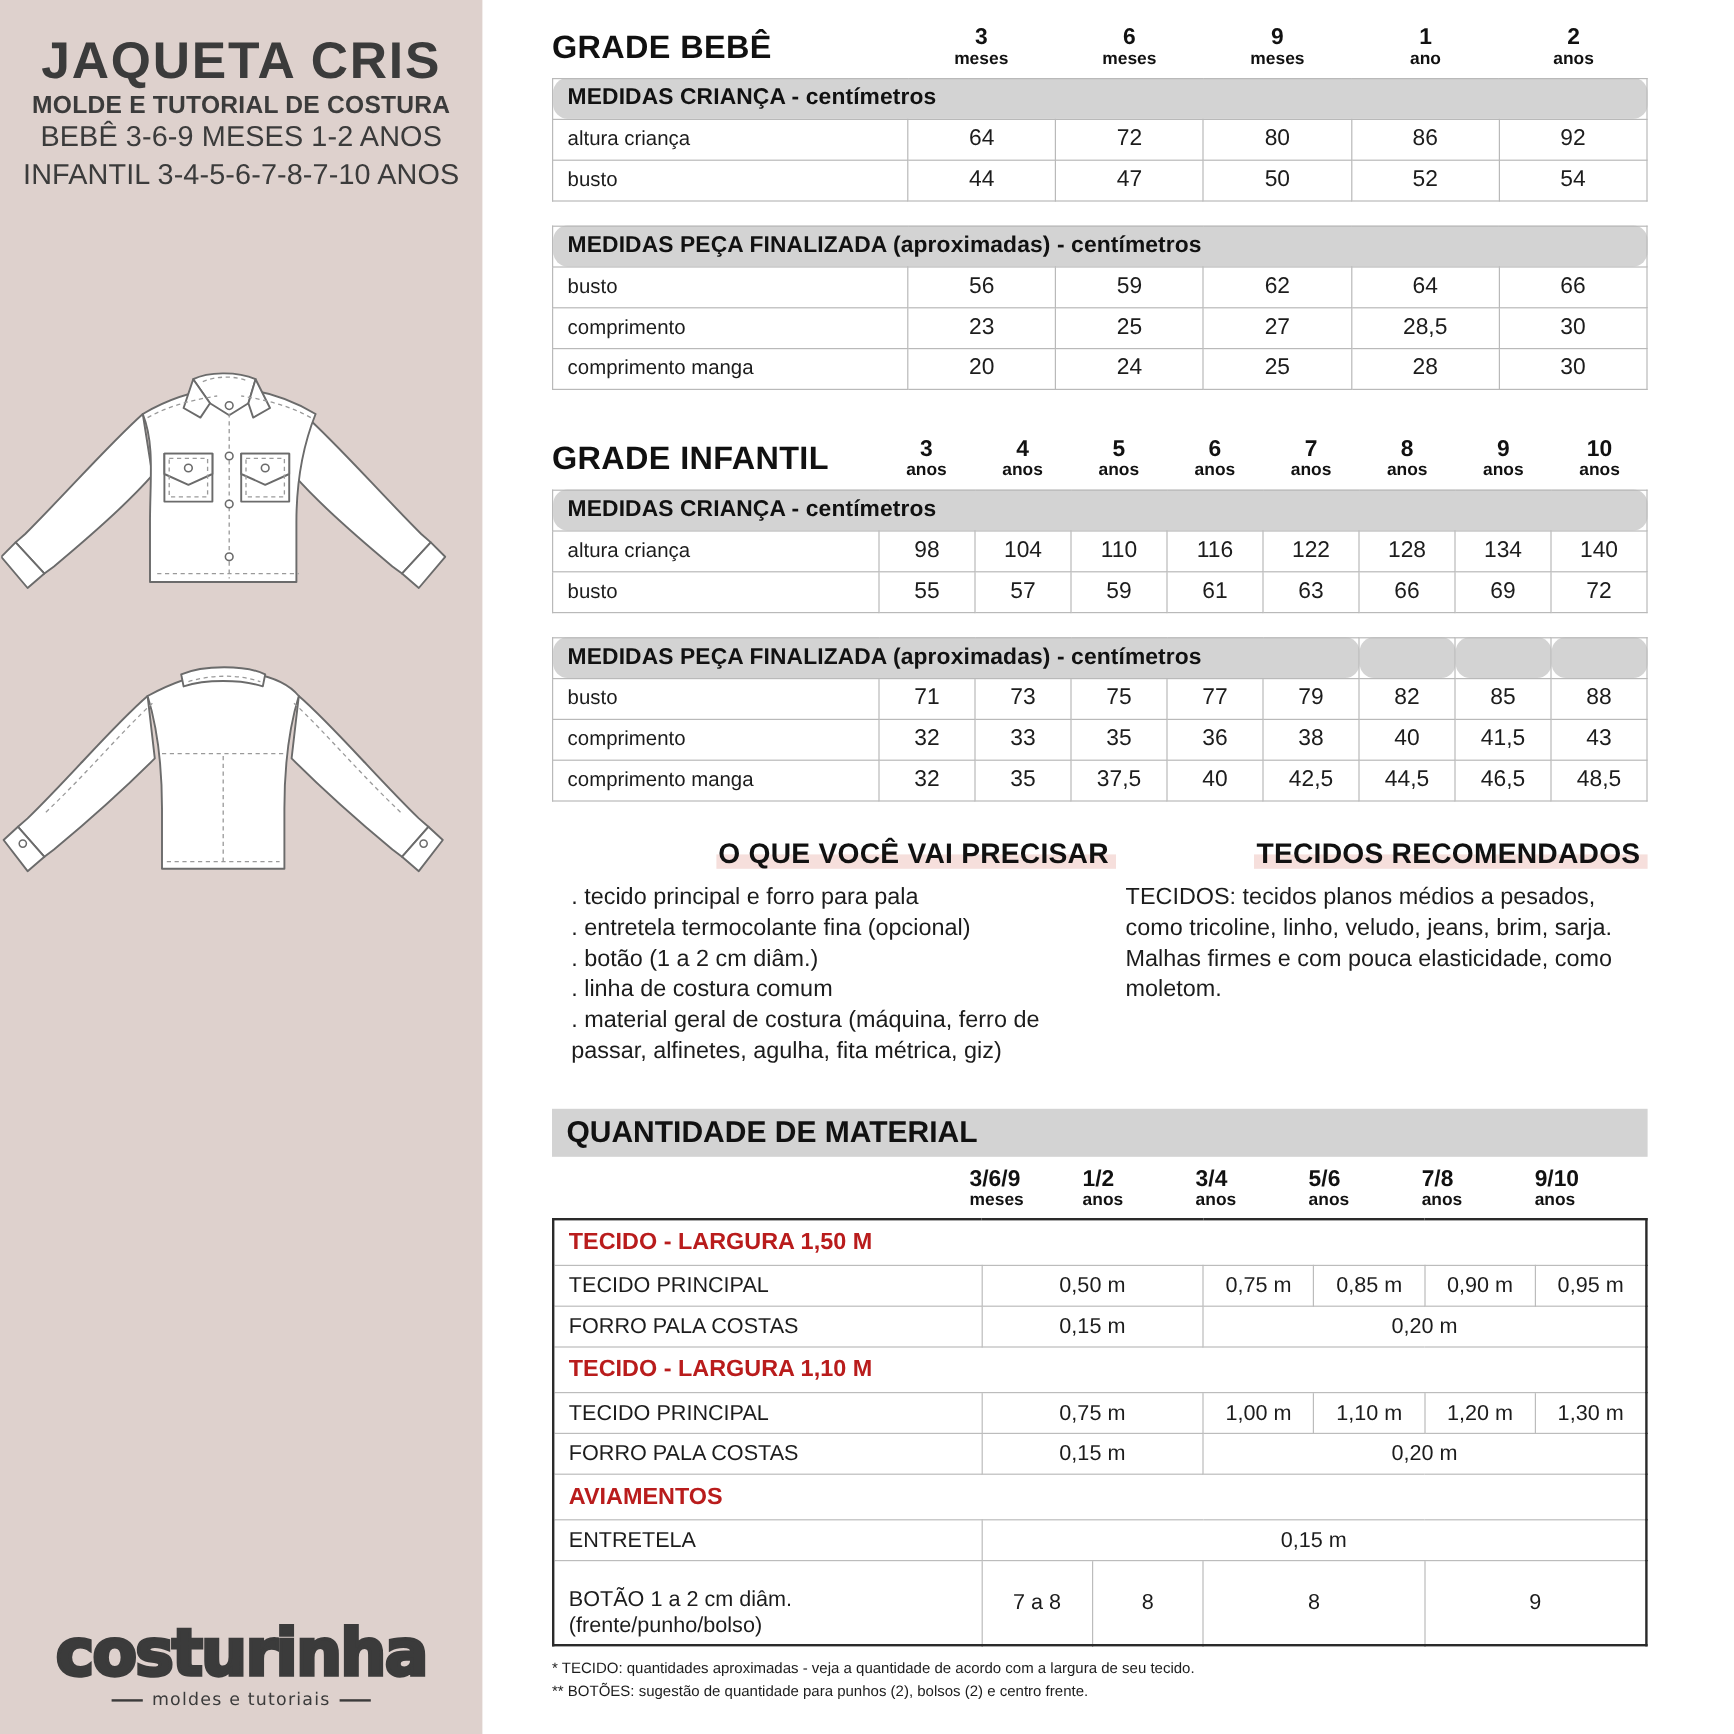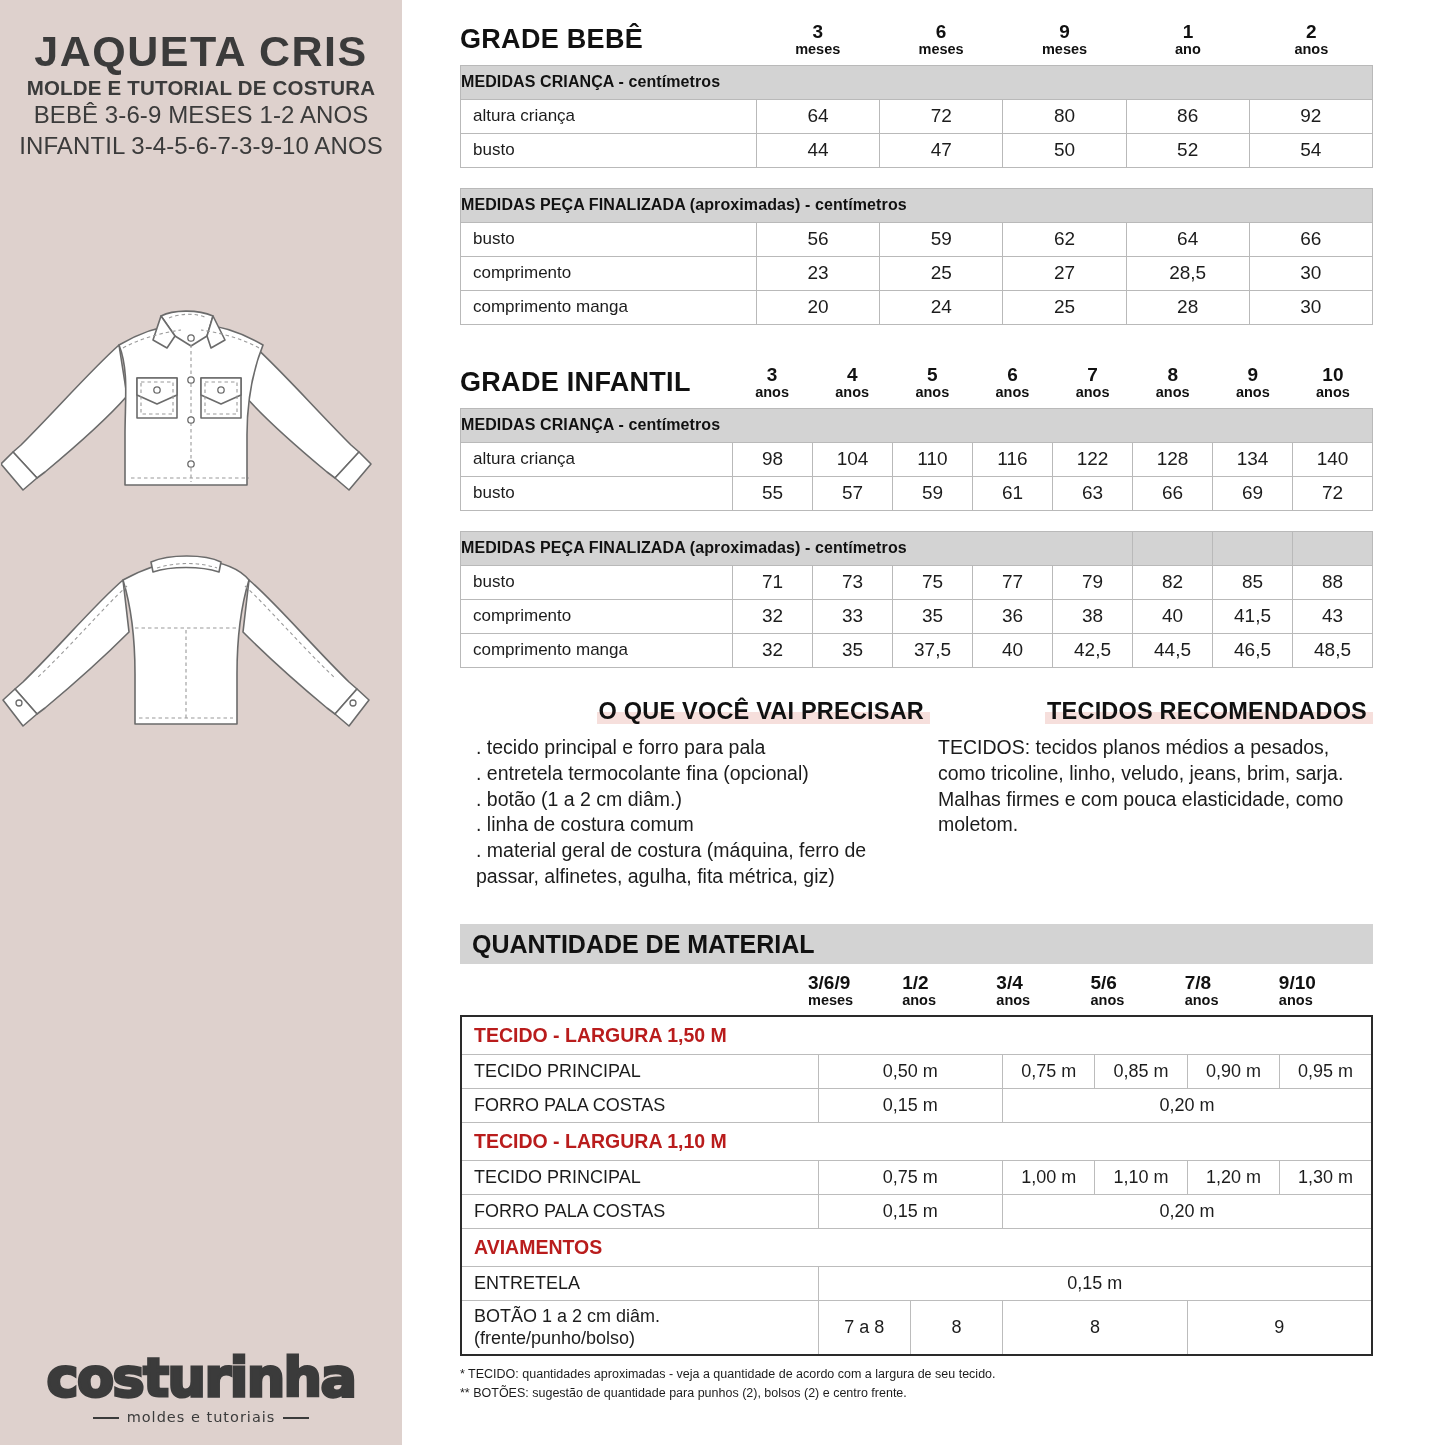--- a/index.html
+++ b/index.html
@@ -63,22 +63,22 @@
   .colhead-row { display: flex; flex: 1; }
   .colhead {
     text-align: center; line-height: 1.04;
   }
   .colhead .num { font-size: 19px; font-weight: bold; color: #111; display: block; }
   .colhead .unit { font-size: 14.5px; font-weight: bold; color: #111; display: block; }
 
   table.grid { border-collapse: collapse; width: 100%; table-layout: fixed; }
   table.grid td { border: 1px solid #b9b9b9; height: 34px; }
   .sec-head td {
-    background: #d3d3d3; font-weight: bold; font-size: 16px;
-    height: 40px; color: #111; letter-spacing: 0.1px;
+    background: #d3d3d3; font-weight: bold; font-size: 19px;
+    padding-left: 12px; height: 40px; color: #111; letter-spacing: 0.1px; border-radius: 12px;
   }
   .rowlabel { padding-left: 12px; font-size: 17px; color: #1c1c1c; }
   .val { text-align: center; font-size: 19px; color: #1c1c1c; }
 
   .tbl-gap { height: 20px; }
   .blk-gap { height: 40px; }
 
   
   .mid { display: flex; margin-top: 30px; }
   .mid-col-a { width: 470px; flex: 0 0 470px; }
@@ -126,21 +126,21 @@
 <body>
 
 <div class="page">
 
   <aside class="sidebar">
     <div class="brand-block">
       <div class="brand-title">JAQUETA CRIS</div>
       <div class="brand-sub">MOLDE E TUTORIAL DE COSTURA</div>
       <div class="brand-sizes">
         <div>BEBÊ 3-6-9 MESES 1-2 ANOS</div>
-        <div>INFANTIL 3-4-5-6-7-3-9-10 ANOS</div>
+        <div>INFANTIL 3-4-5-6-7-8-7-10 ANOS</div>
       </div>
     </div>
 
     <div class="illus-wrap">
 
       <svg class="illus" width="400" height="250" viewBox="0 0 400 250">
         <g fill="#ffffff" stroke="#6b6b6b" stroke-width="1.6" stroke-linejoin="round">
 
           <path d="M118 45 C 90 70, 55 110, 20 145 L 12 152 L 36 178 L 44 172 C 80 142, 112 112, 126 96 Z"></path>
 
@@ -552,21 +552,21 @@
         </tr>
 
         <tr class="grp">
           <td colspan="7">AVIAMENTOS</td>
         </tr>
         <tr>
           <td class="lbl">ENTRETELA</td>
           <td class="mval last" colspan="6">0,15 m</td>
         </tr>
         <tr>
-          <td class="lbl" style="line-height:1.25;padding-top:4px;padding-bottom:4px">BOTÃO 1 a 2 cm diâm. (frente/punho/bolso)</td>
+          <td class="lbl" style="line-height:1.25;padding-top:20px;padding-bottom:4px">BOTÃO 1 a 2 cm diâm. (frente/punho/bolso)</td>
           <td class="mval">7 a 8</td>
           <td class="mval">8</td>
           <td class="mval" colspan="2">8</td>
           <td class="mval last" colspan="2">9</td>
         </tr>
       </tbody>
         </table>
 
       <div class="footnotes">
         <div>* TECIDO: quantidades aproximadas - veja a quantidade de acordo com a largura de seu tecido.</div>

